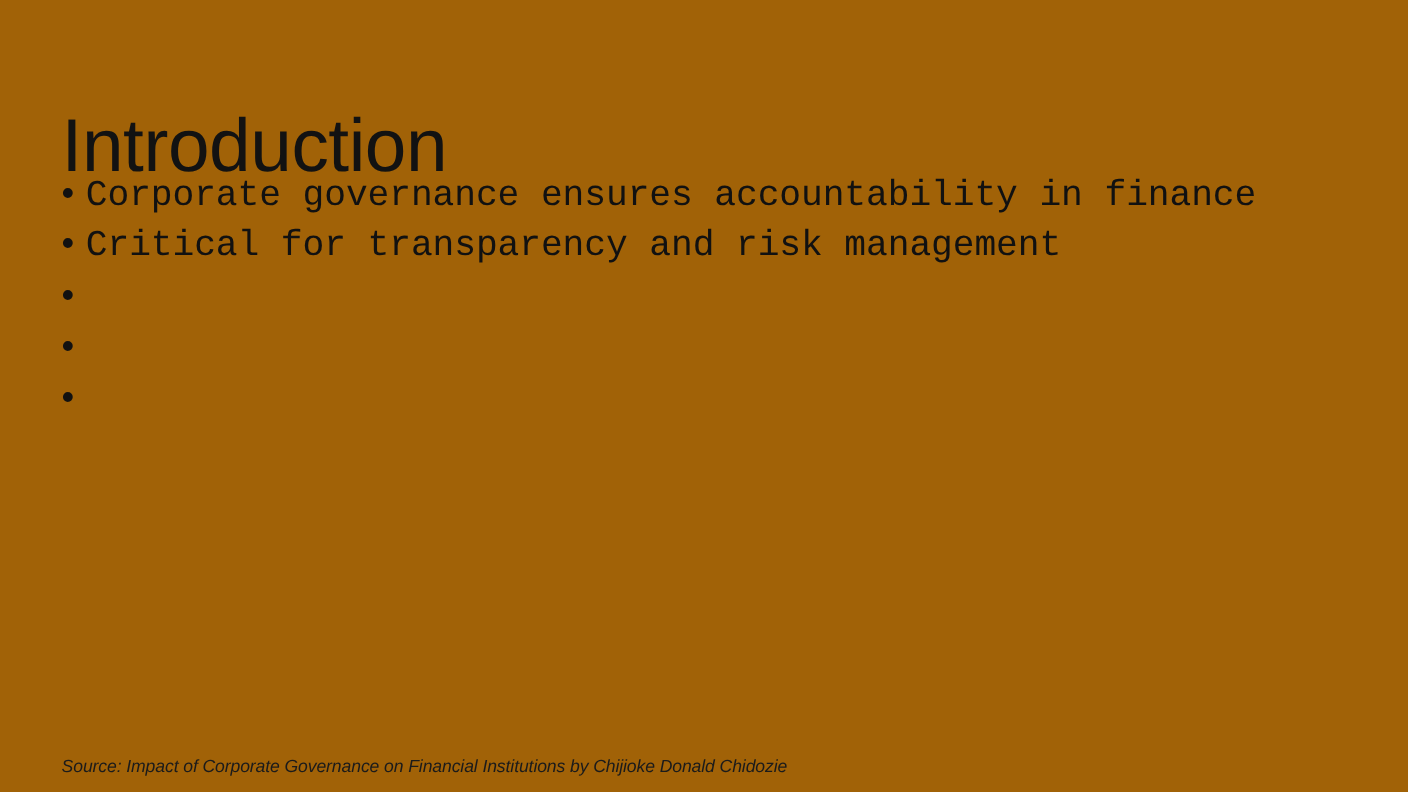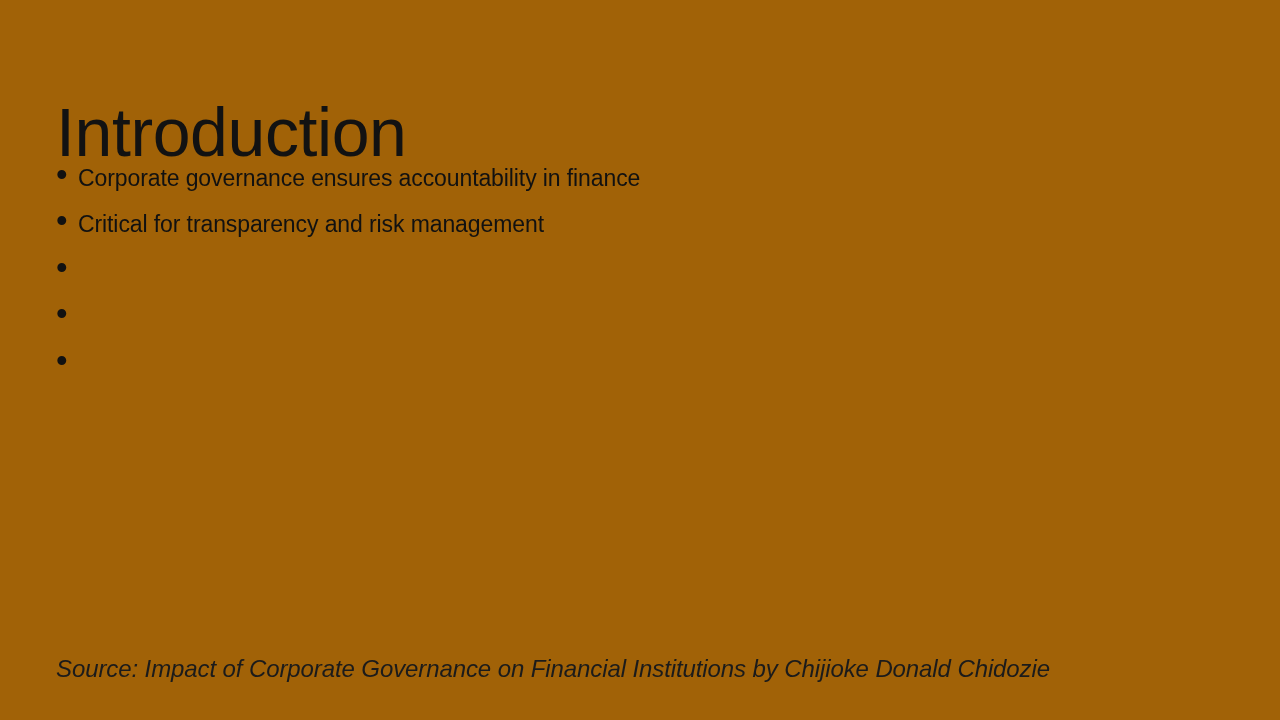--- a/index.html
+++ b/index.html
@@ -54,29 +54,30 @@
   .bullet-marker {
     flex: 0 0 auto;
     width: 22px;
     font-size: 33px;
     line-height: 46.4px;
     color: #111111;
     text-align: left;
   }
   .bullet-text {
     flex: 0 1 auto;
-    font-size: 23px;
+    font-size: 33px;
     line-height: 46.4px;
     color: #111111;
+    font-family: Liberation Mono, monospace;
   }
   .source-note {
     position: absolute;
     left: 56px;
-    top: 655px;
-    font-size: 24px;
+    top: 684px;
+    font-size: 16px;
     line-height: 28px;
     font-style: italic;
     font-weight: 400;
     color: #1b1b1b;
     letter-spacing: -0.1px;
     white-space: nowrap;
   }
 </style>
 </head>
 <body>

